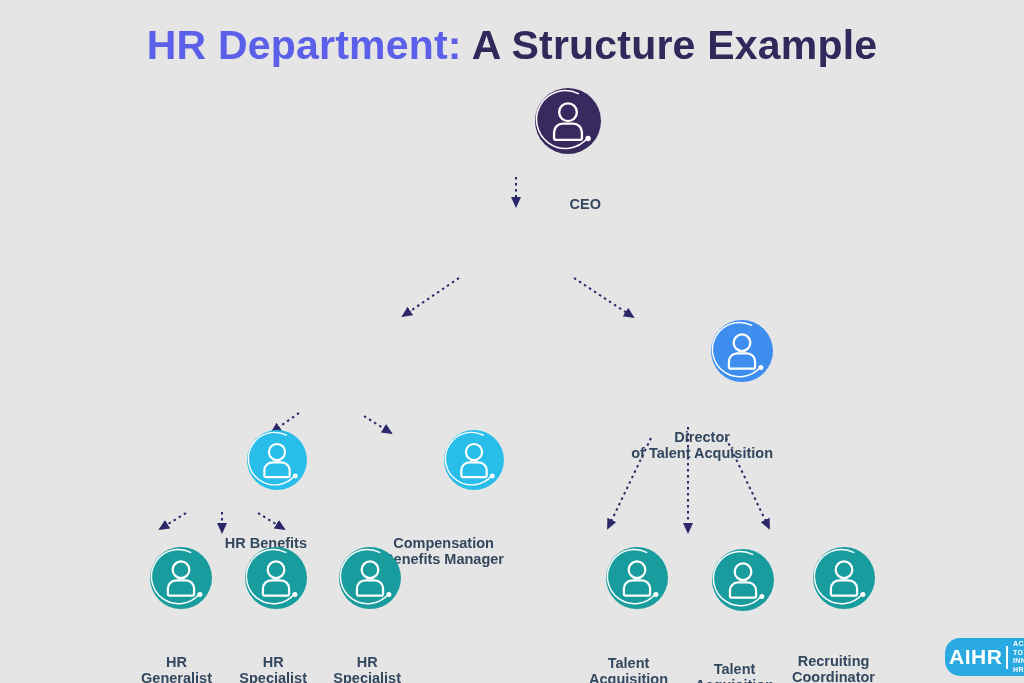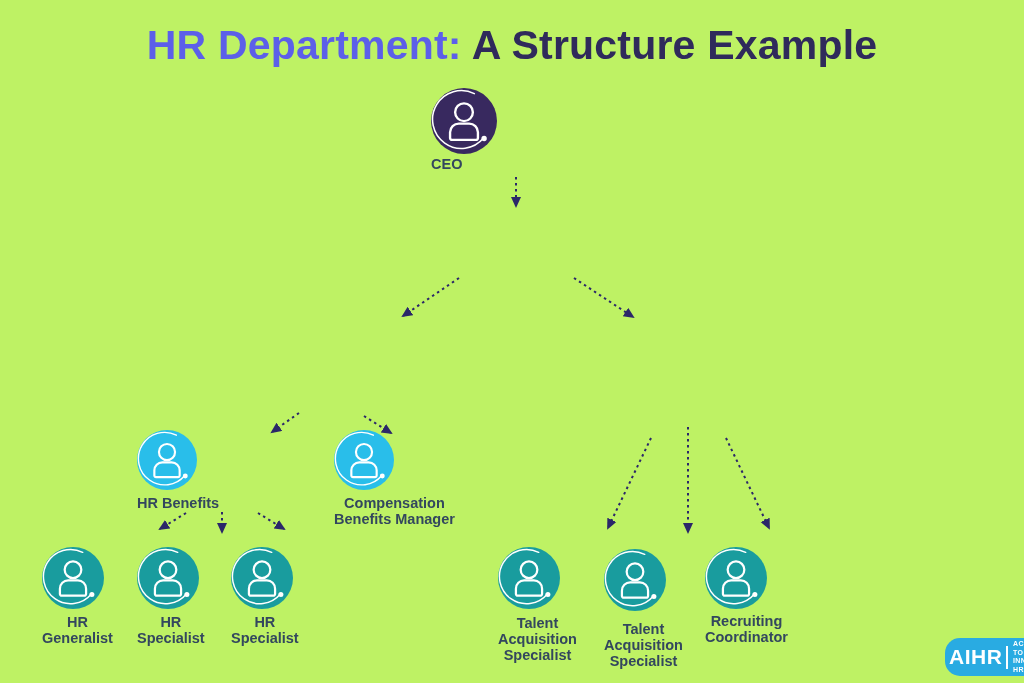--- a/index.html
+++ b/index.html
@@ -1,25 +1,25 @@
 <!DOCTYPE html>
 <html><head>
 <meta charset="utf-8">
 <style>
   html,body { margin:0; padding:0; background:#ffffff; }
   .canvas {
-    position:relative; width:1024px; height:683px; background:#bef264;
+    position:relative; width:1024px; height:683px; background:#e5e5e5;
     overflow:hidden; font-family:"Liberation Sans", sans-serif;
   }
   .title {
     position:absolute; top:22px; left:0; width:100%; margin:0;
     text-align:center; font-size:41px; font-weight:700; letter-spacing:0.2px;
   }
   .arrows { position:absolute; left:0; top:0; width:1024px; height:683px; color:#2B2769; pointer-events:none; }
-  .node { position:absolute; width:170px; display:flex; flex-direction:column; align-items:flex-start; }
+  .node { position:absolute; width:170px; display:flex; flex-direction:column; align-items:flex-end;gap:40px; }
   .badge { display:block; }
   .nlabel {
     font-size:14.5px; font-weight:700; line-height:16px; color:#33475E;
     text-align:center; white-space:pre-line;
   }
   .logo {
     position:absolute; left:897px; top:638px; width:113px; height:38px;
     background:#29ABE2; border-radius:15px; display:flex; align-items:center;
     justify-content:center; box-sizing:border-box; padding:0 4px;margin-left:48px;
   }
@@ -70,20 +70,27 @@
 
   <div class="node" style="left:431px; top:88px">
     <svg class="badge" style="width: 66px; height: 66px; color: rgb(56, 41, 95);">
         <use href="#personBadge"></use>
       </svg>
     <div class="nlabel" style="margin-top:2px">CEO</div>
   </div>
 
 
 
+  <div class="node" style="left:603px; top:320px">
+    <svg class="badge" style="width: 62px; height: 62px; color: rgb(62, 142, 239);">
+        <use href="#personBadge"></use>
+      </svg>
+    <div class="nlabel" style="margin-top:7px">Director
+of Talent Acquisition</div>
+  </div>
 
   <div class="node" style="left:137px; top:430px">
     <svg class="badge" style="width: 60px; height: 60px; color: rgb(41, 190, 234);">
         <use href="#personBadge"></use>
       </svg>
     <div class="nlabel" style="margin-top:5px">HR Benefits</div>
   </div>
 
   <div class="node" style="left:334px; top:430px">
     <svg class="badge" style="width: 60px; height: 60px; color: rgb(41, 190, 234);">

